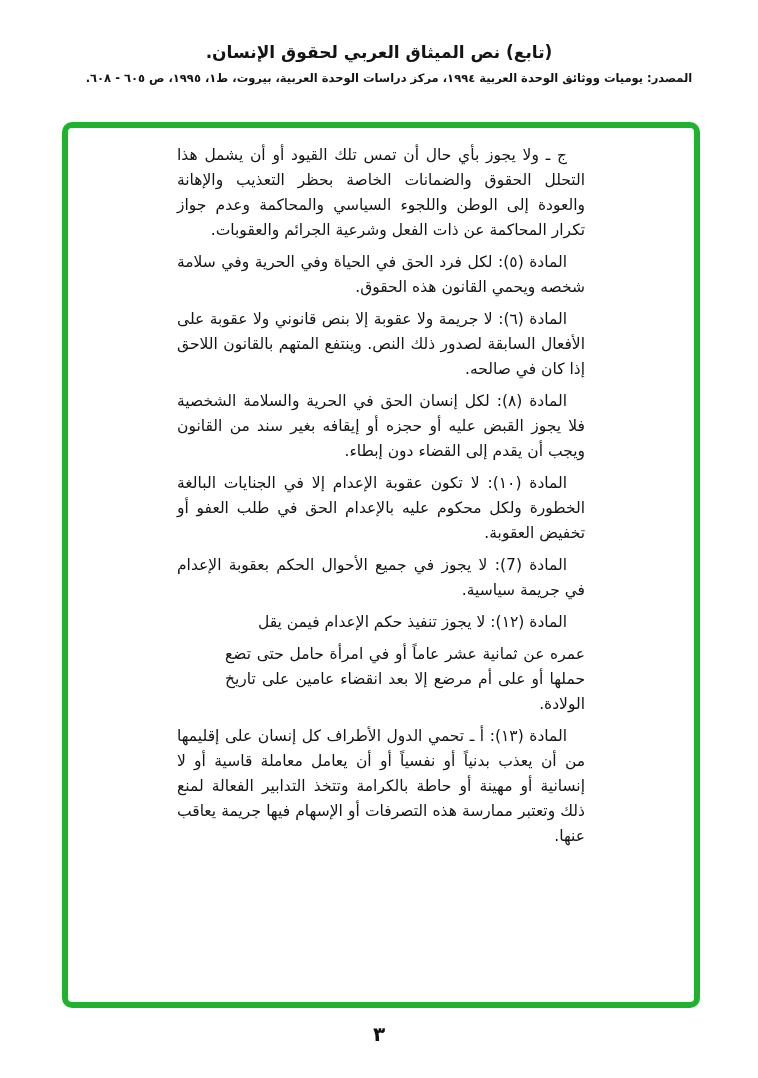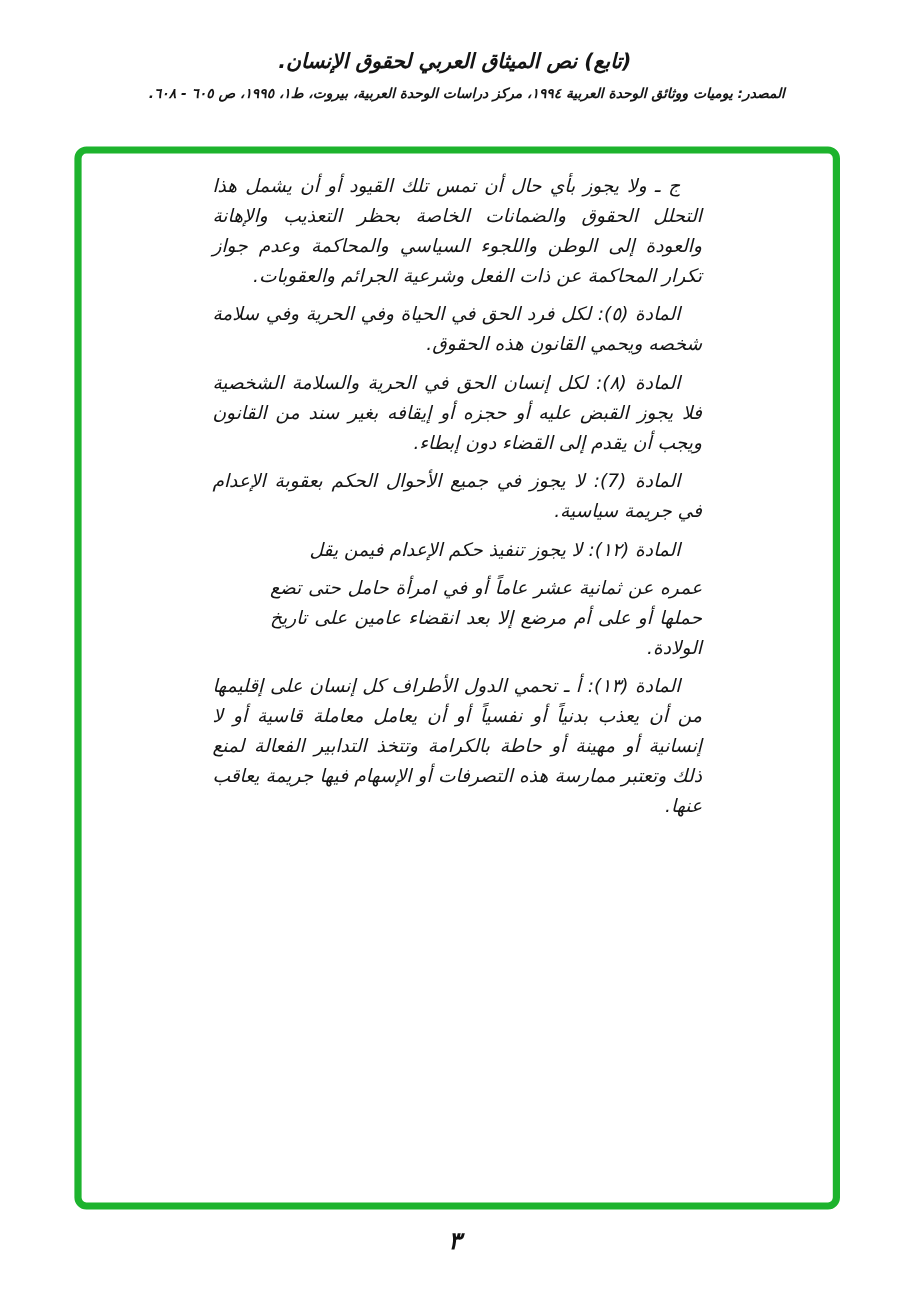--- a/index.html
+++ b/index.html
@@ -9,21 +9,20 @@
   }
   .page {
     position: relative;
     width: 758px;
     height: 1078px;
     background: #ffffff;
     font-family: "DejaVu Sans", sans-serif;
     color: #141414;
     direction: rtl;
     overflow: hidden;
-    font-style: italic;
   }
   .header {
     text-align: center;
     padding-top: 42px;
   }
   .doc-title {
     font-size: 17px;
     font-weight: bold;
     letter-spacing: 0;
   }
@@ -85,25 +84,27 @@
     <div class="doc-source">المصدر: يوميات ووثائق الوحدة العربية ١٩٩٤، مركز دراسات الوحدة العربية، بيروت، ط١، ١٩٩٥، ص ٦٠٥ - ٦٠٨.</div>
   </div>
 
   <div class="doc-frame" style="border-color: rgb(29, 179, 45);">
     <div class="text-col">
 
       <p><span class="art-label">ج ـ</span> <span>ولا يجوز بأي حال أن تمس تلك القيود أو أن يشمل هذا التحلل الحقوق والضمانات الخاصة بحظر التعذيب والإهانة والعودة إلى الوطن واللجوء السياسي والمحاكمة وعدم جواز تكرار المحاكمة عن ذات الفعل وشرعية الجرائم والعقوبات.</span></p>
 
       <p><span class="art-label">المادة (٥):</span> <span>لكل فرد الحق في الحياة وفي الحرية وفي سلامة شخصه ويحمي القانون هذه الحقوق.</span></p>
 
+      <p><span class="art-label">المادة (٦):</span> <span>لا جريمة ولا عقوبة إلا بنص قانوني ولا عقوبة على الأفعال السابقة لصدور ذلك النص. وينتفع المتهم بالقانون اللاحق إذا كان في صالحه.</span></p>
 
 
       <p><span class="art-label">المادة (٨):</span> <span>لكل إنسان الحق في الحرية والسلامة الشخصية فلا يجوز القبض عليه أو حجزه أو إيقافه بغير سند من القانون ويجب أن يقدم إلى القضاء دون إبطاء.</span></p>
 
 
+      <p><span class="art-label">المادة (١٠):</span> <span>لا تكون عقوبة الإعدام إلا في الجنايات البالغة الخطورة ولكل محكوم عليه بالإعدام الحق في طلب العفو أو تخفيض العقوبة.</span></p>
 
       <p><span class="art-label">المادة (7):</span> <span>لا يجوز في جميع الأحوال الحكم بعقوبة الإعدام في جريمة سياسية.</span></p>
 
       <p><span class="art-label">المادة (١٢):</span> <span>لا يجوز تنفيذ حكم الإعدام فيمن يقل</span></p>
 
       <p class="continuation"><span>عمره عن ثمانية عشر عاماً أو في امرأة حامل حتى تضع حملها أو على أم مرضع إلا بعد انقضاء عامين على تاريخ الولادة.</span></p>
 
       <p><span class="art-label">المادة (١٣):</span> <span>أ ـ تحمي الدول الأطراف كل إنسان على إقليمها من أن يعذب بدنياً أو نفسياً أو أن يعامل معاملة قاسية أو لا إنسانية أو مهينة أو حاطة بالكرامة وتتخذ التدابير الفعالة لمنع ذلك وتعتبر ممارسة هذه التصرفات أو الإسهام فيها جريمة يعاقب عنها.</span></p>
 
     </div>

